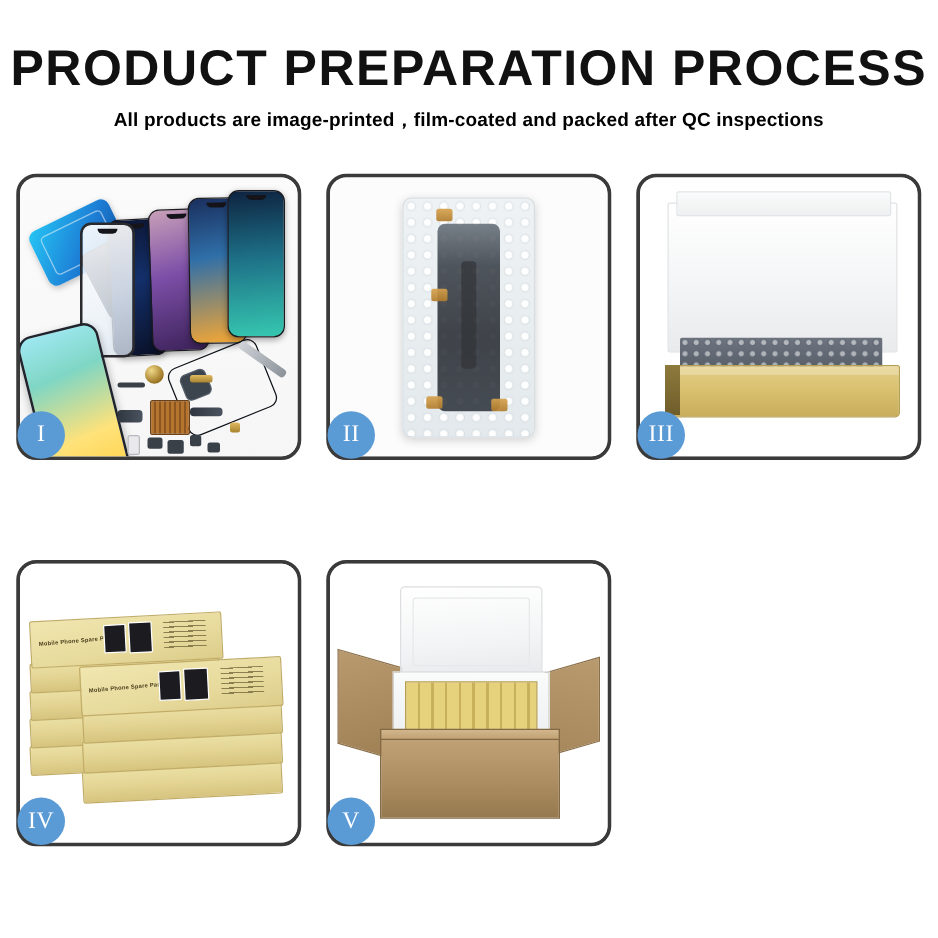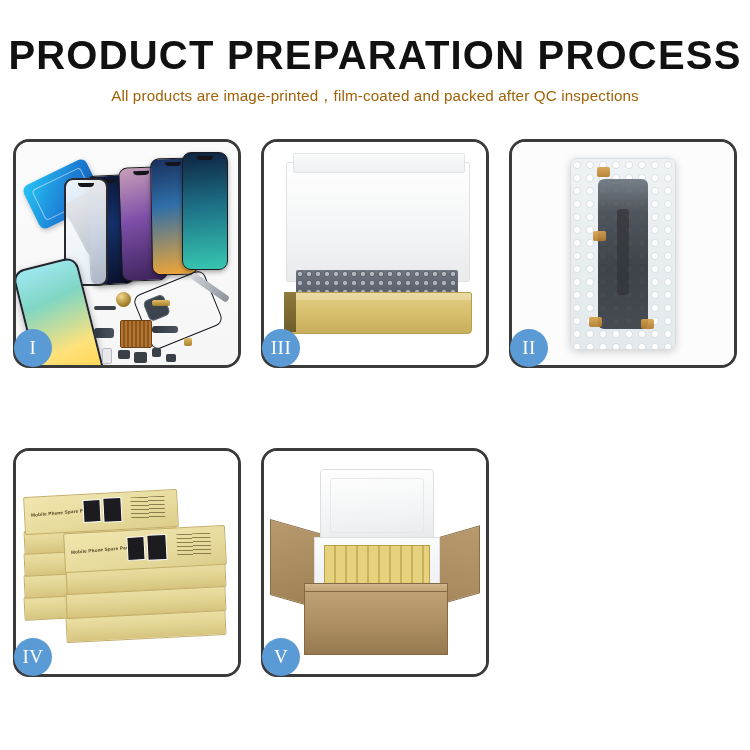--- a/index.html
+++ b/index.html
@@ -26,22 +26,22 @@
     font-size: 40px;
     font-weight: 700;
     letter-spacing: 1.2px;
     color: #111111;
     line-height: 1.05;
     white-space: nowrap;
   }
   .subtitle {
     font-family: "Liberation Sans", sans-serif;
     font-size: 15.2px;
-    font-weight: 400;
-    color: #a16207;
+    font-weight: 700;
+    color: #000000;
     margin-top: 10px;
     letter-spacing: 0.15px;
     white-space: nowrap;
   }
 
   
   .grid {
     position: absolute;
     left: 13px;
     top: 139px;
@@ -390,44 +390,44 @@
           <span class="pt" style="left:58px;  top:56px; width:9px;  height:9px;"></span>
           <span class="pt" style="left:72px;  top:62px; width:10px; height:8px;"></span>
           <span class="pt gold" style="left:90px;  top:46px; width:8px;  height:8px;"></span>
         </div>
       </div>
     </div>
     <div class="badge">I</div>
   </div>
 
   <div class="panel">
-    <div class="panel-inner p3">
-      <div class="scene">
-        <div class="box3-lid"></div>
-        <div class="box3-foam"></div>
-        <div class="box3-base"></div>
-        <div class="box3-side"></div>
-      </div>
-    </div>
-    <div class="badge">III</div>
-  </div>
-
-  <div class="panel">
     <div class="panel-inner p2">
       <div class="scene">
         <div class="bubble-pack">
           <div class="inner-part"></div>
           <span class="tape" style="left:26px; top:8px;"></span>
           <span class="tape" style="left:22px; top:72px;"></span>
           <span class="tape" style="left:18px; top:158px;"></span>
           <span class="tape" style="left:70px; top:160px;"></span>
         </div>
       </div>
     </div>
     <div class="badge">II</div>
+  </div>
+
+  <div class="panel">
+    <div class="panel-inner p3">
+      <div class="scene">
+        <div class="box3-lid"></div>
+        <div class="box3-foam"></div>
+        <div class="box3-base"></div>
+        <div class="box3-side"></div>
+      </div>
+    </div>
+    <div class="badge">III</div>
   </div>
 
   <div class="panel">
     <div class="panel-inner p4">
       <div class="scene">
         <div class="stack">
 
           <div class="sbox" style="left:0px;  top:122px; width:150px; height:22px; transform:rotate(-3deg);"></div>
           <div class="sbox" style="left:0px;  top:100px; width:150px; height:22px; transform:rotate(-3deg);"></div>
           <div class="sbox" style="left:0px;  top:78px;  width:150px; height:22px; transform:rotate(-3deg);"></div>

